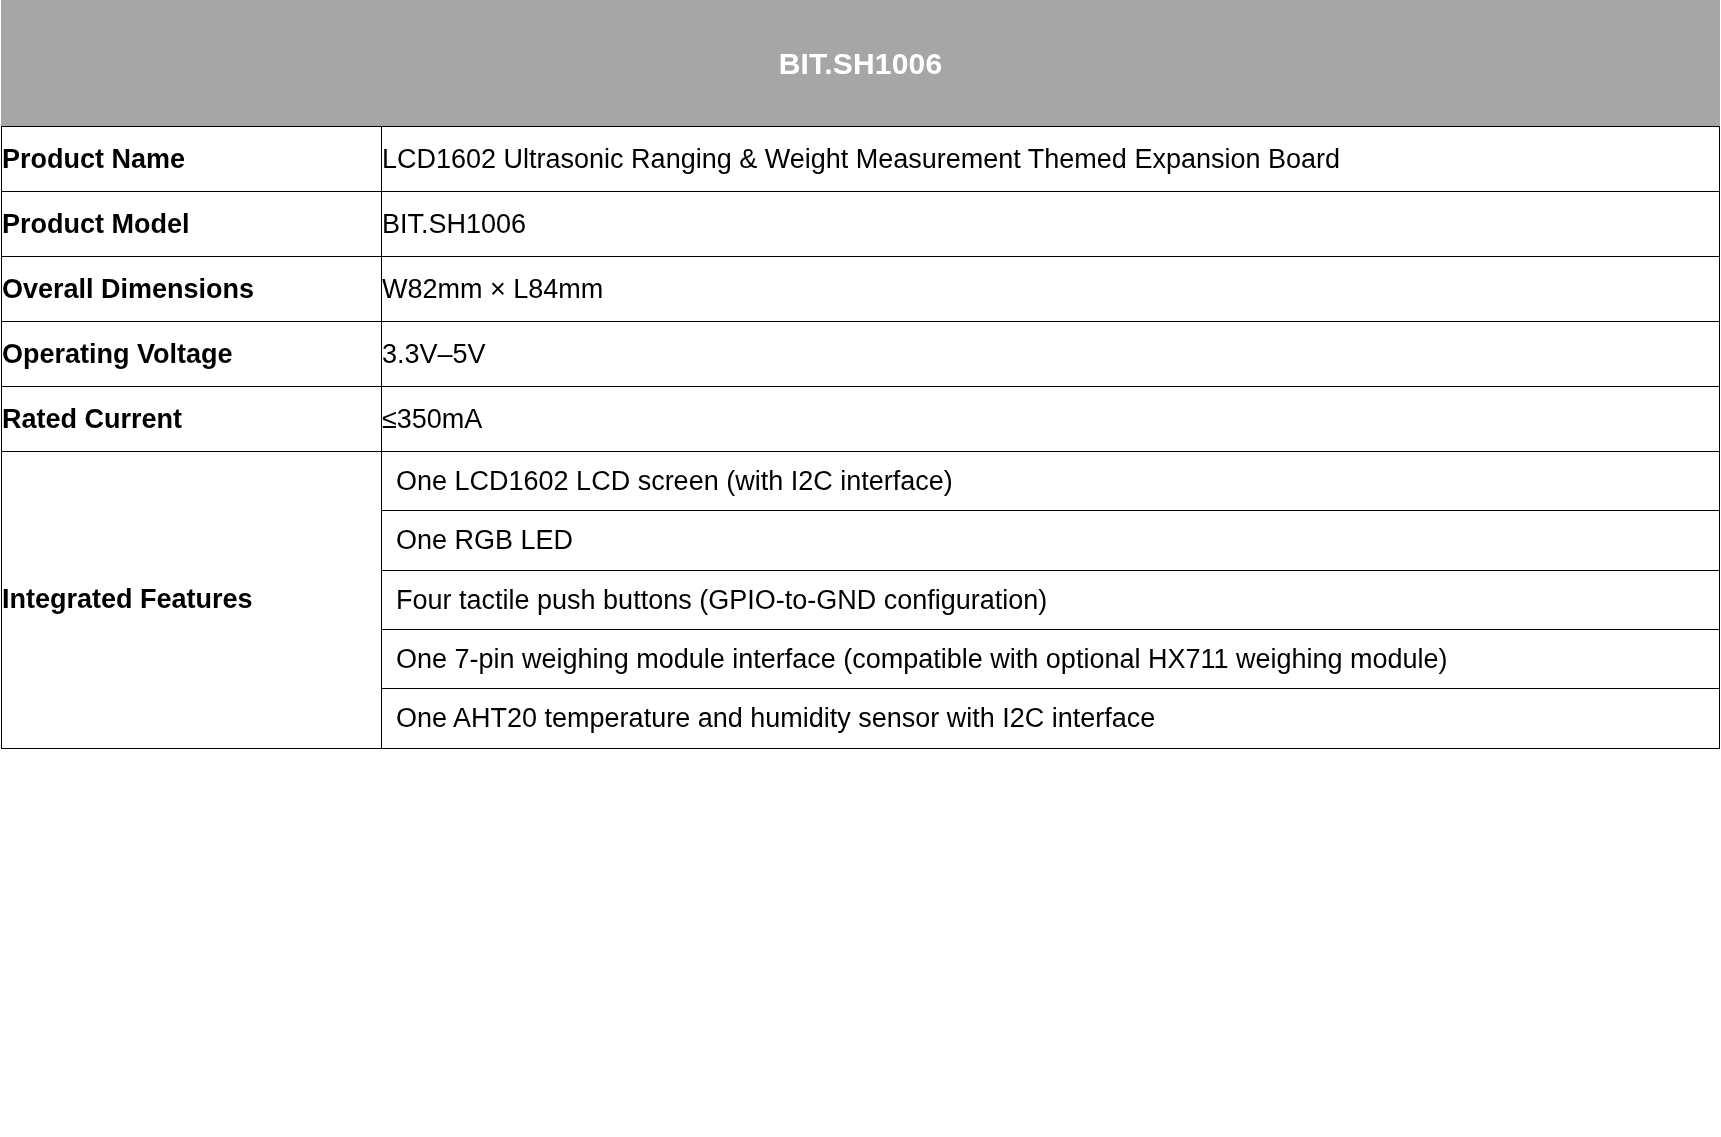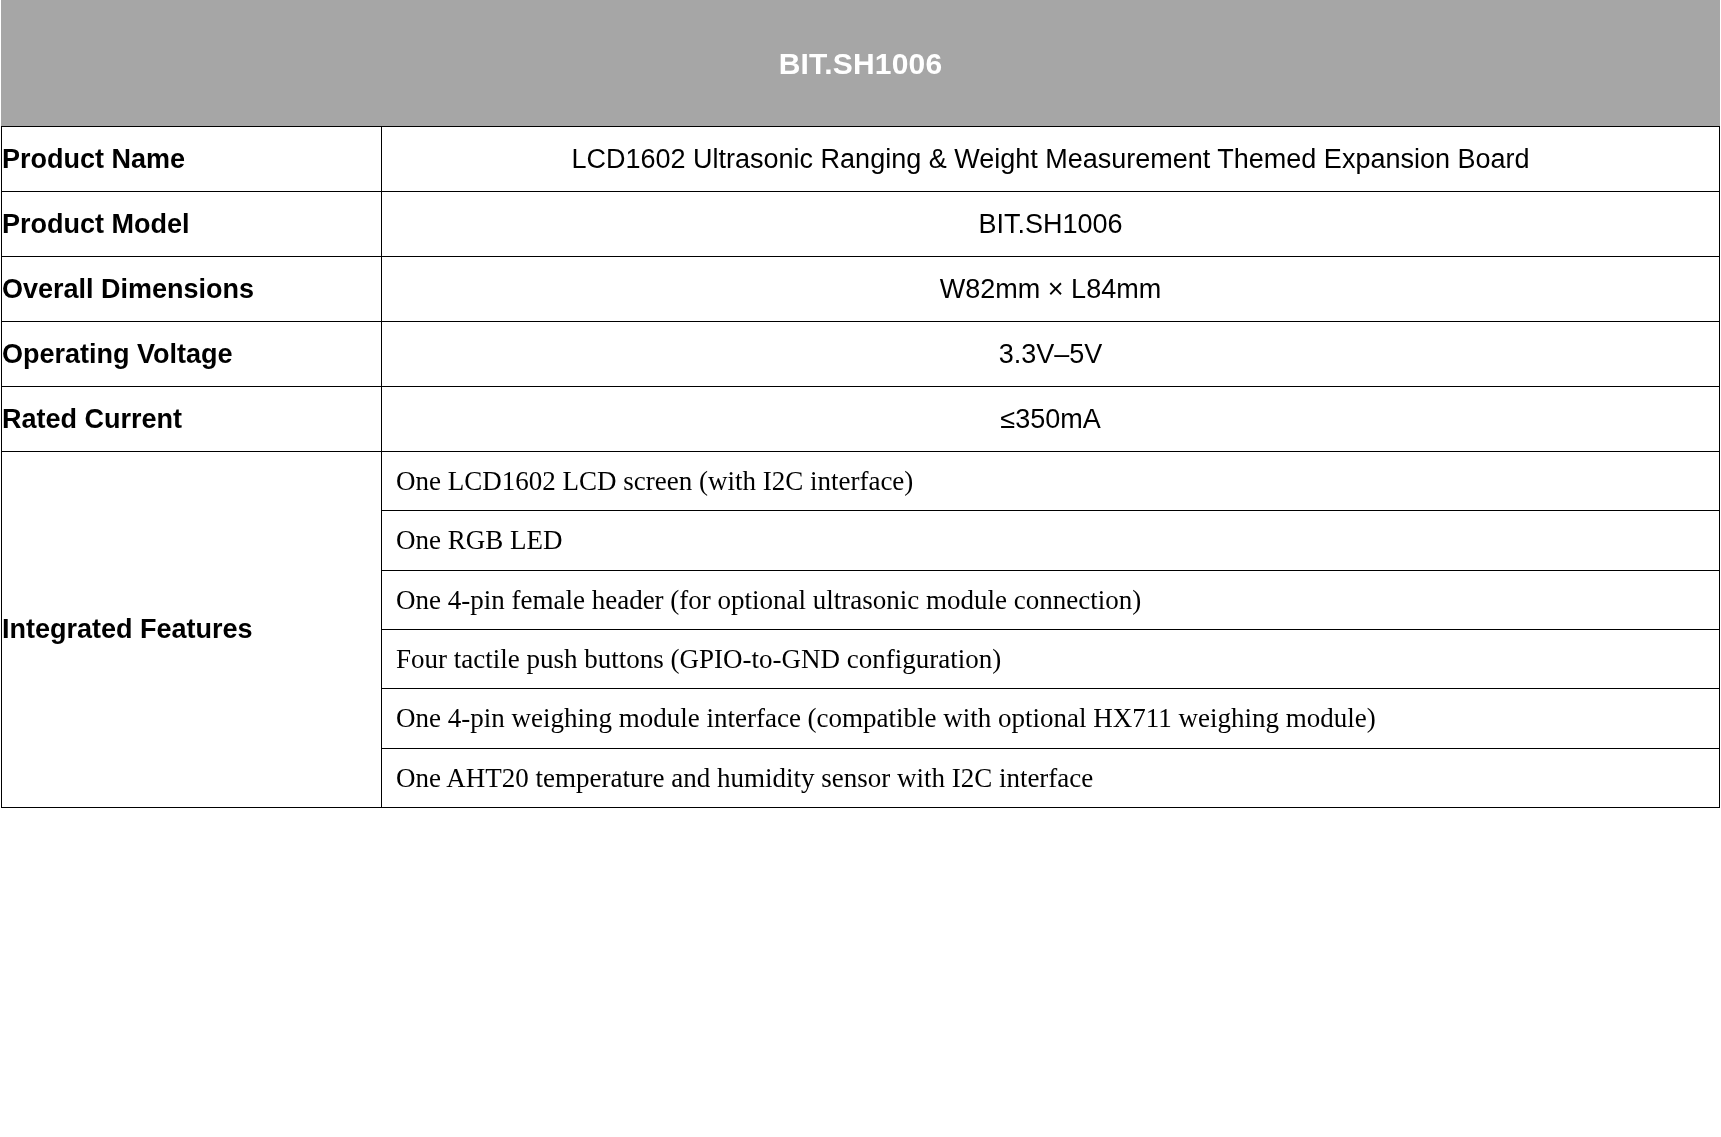--- a/index.html
+++ b/index.html
@@ -50,35 +50,33 @@
     font-size: 27px;
     font-weight: bold;
     padding: 10px 0 10px 12px;
     height: 64px;
   }
   .value-cell {
     font-size: 27px;
     font-weight: normal;
     padding: 10px 0 10px 14px;
     height: 64px;
-    text-align: center;
   }
   .features-label-cell {
     width: 380px;
     font-size: 27px;
     font-weight: bold;
     text-align: left;
     vertical-align: middle;
     padding: 0 6px;
   }
   table.features {
     border-collapse: collapse;
     table-layout: fixed;
     width: 100%;
-    font-family: Liberation Serif, serif;
   }
   table.features td {
     border: none;
     border-bottom: 1px solid #000000;
     padding: 10px 0 10px 14px;
     font-size: 27px;
     line-height: 1.42;
   }
   table.features tr:last-child td {
     border-bottom: none;
@@ -135,27 +133,24 @@
         <td class="feature-wrap-cell">
           <table class="features">
             <tbody>
               <tr>
                 <td>One LCD1602 LCD screen (with I2C interface)</td>
               </tr>
               <tr>
                 <td>One RGB LED</td>
               </tr>
               <tr>
-                <td>One 4-pin female header (for optional ultrasonic module connection)</td>
-              </tr>
-              <tr>
                 <td>Four tactile push buttons (GPIO-to-GND configuration)</td>
               </tr>
               <tr>
-                <td>One 4-pin weighing module interface (compatible with optional HX711 weighing module)</td>
+                <td>One 7-pin weighing module interface (compatible with optional HX711 weighing module)</td>
               </tr>
               <tr>
                 <td>One AHT20 temperature and humidity sensor with I2C interface</td>
               </tr>
             </tbody>
           </table>
         </td>
       </tr>
     </tbody>
   </table>

